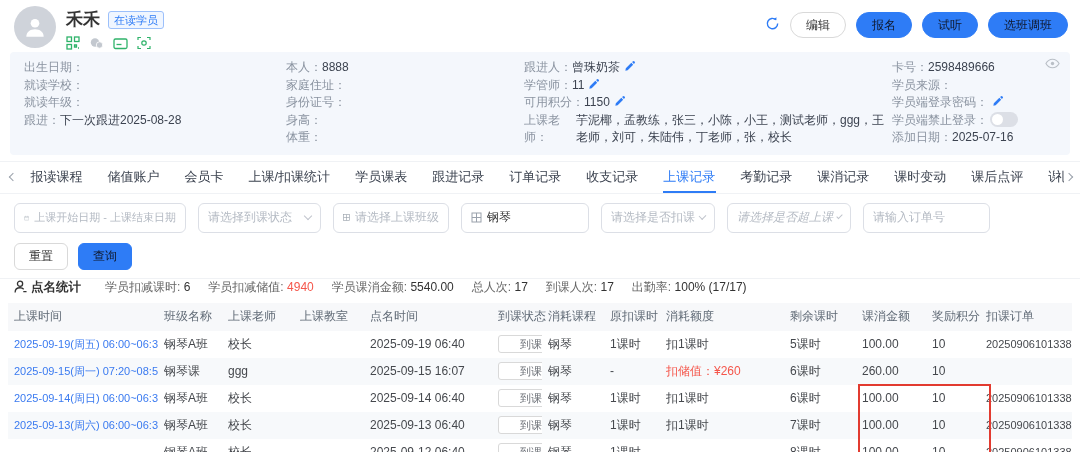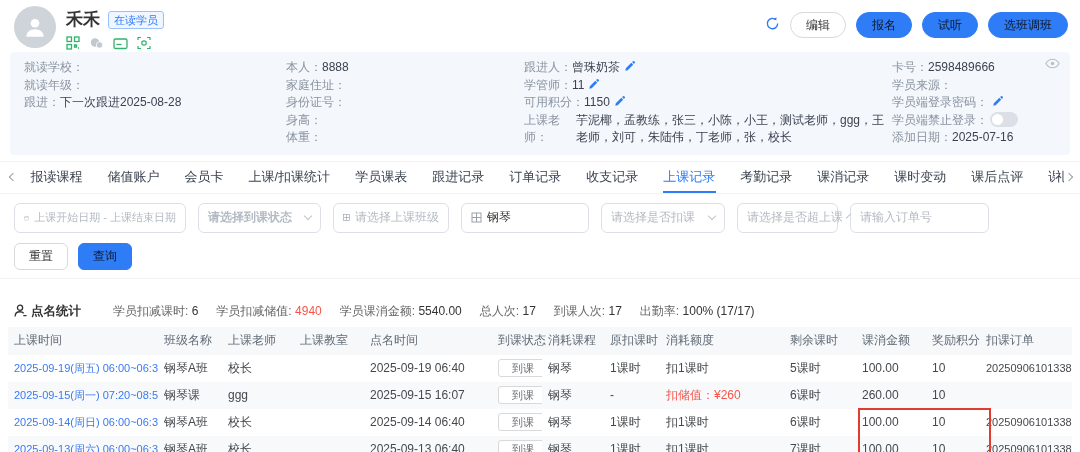--- a/index.html
+++ b/index.html
@@ -46,43 +46,43 @@
   .tab.active::after { content:""; position:absolute; left:12px; right:12px; bottom:0; height:2px; background:#2e7cf6; }
   .tab-partial { width:9px; overflow:hidden; white-space:nowrap; font-size:13px; color:#3c4350; flex:0 0 9px; }
 
   
   .filter-bar { padding:9px 14px 8px; }
   .f-row1 { display:flex; align-items:center; gap:12px; }
   .f-box { height:30px; border:1px solid #dcdfe6; border-radius:6px; display:flex; align-items:center; padding:0 9px; gap:5px; background:#fff; cursor:pointer;text-align:right; }
   .ph { color:#b4bac3; white-space:nowrap; }
   .f-val { color:#333; }
   .f-date { width:172px; font-size:11px; }
-  .f-sel1 { width:123px;font-weight:bold; } .f-cls { width:116px; } .f-course { width:128px; }
-  .f-sel2 { width:124px; } .f-sel3 { width:101px; } .f-order { width:139px; }
+  .f-sel1 { width:123px; } .f-cls { width:116px; } .f-course { width:128px; }
+  .f-sel2 { width:114px; } .f-sel3 { width:124px;font-style:italic; } .f-order { width:127px; }
   .f-box .chev-down { margin-left:auto; }
   .f-row2 { display:flex; align-items:flex-end; gap:10px; margin-top:10px; }
   .btn-sq { border-radius:6px; padding:5px 14px; font-size:12px; cursor:pointer; line-height:15px; }
 
   
-  .stats-row { display:flex; align-items:center; gap:32px; padding:24px 14px 7px; border-top:1px solid #f0f2f5; }
+  .stats-row { display:flex; align-items:center; gap:24px; padding:0 14px 7px; border-top:1px solid #f0f2f5; }
   .stats-title { display:flex; align-items:center; gap:4px; font-weight:bold; color:#333; font-size:12.5px; }
   .stat { white-space:nowrap; }
   .s-label { color:#666; }
   .s-value { color:#333; }
   .s-value.red { color:#f5564b; }
 
   
   .table-wrap { position:relative; margin:0 8px; }
   table { width:1064px; border-collapse:collapse; table-layout:fixed; }
   thead th { background:#f7f8fa; color:#606a76; font-weight:normal; text-align:left; height:28px; padding:0 6px; font-size:12px; white-space:nowrap;margin-left:44px; }
   tbody td { height:27px; padding:0 6px; color:#45484d; font-size:12px; white-space:nowrap; overflow:hidden; }
   tbody tr:nth-child(even) { background:#f7f9fb; }
   td.c-time a { color:#3a7af0; text-decoration:none; font-size:11px; cursor:pointer; }
   td.c-order { font-size:11px; color:#45484d; }
-  .status-btn { display:inline-block; border:1px solid #d9d9d9; border-radius:3px; background:#fff; color:#6b6f76; font-size:11px; padding:2px 13px; line-height:12px; cursor:pointer; }
+  .status-btn { display:inline-block; border:1px solid #d9d9d9; border-radius:3px; background:#fff; color:#6b6f76; font-size:11px; padding:2px 21px; line-height:12px; cursor:pointer; }
   .red { color:#f5564b; }
   .red-annotation { position:absolute; left:850px; top:81px; width:133px; height:72px; border:2px solid #e23b30; pointer-events:none; }
 </style>
 </head>
 <body>
 
 <div class="page">
 
   <div class="top-card">
     <div class="avatar">
@@ -141,20 +141,23 @@
     </div>
   </div>
 
   <div class="info-panel">
     <span class="eye-corner"><svg width="15" height="11" viewBox="0 0 16 11">
           <path d="M1 5.5C3 2 5.5 1 8 1s5 1 7 4.5C13 9 10.5 10 8 10S3 9 1 5.5z" fill="none" stroke="#b9bfc6" stroke-width="1.2"></path>
           <circle cx="8" cy="5.5" r="1.8" fill="#b9bfc6"></circle>
         </svg></span>
 
     <div class="col">
+      <div class="line">
+          <span class="i-label">出生日期：</span>
+        </div>
       <div class="line">
           <span class="i-label">就读学校：</span>
         </div>
       <div class="line">
           <span class="i-label">就读年级：</span>
         </div>
       <div class="line">
           <span class="i-label">跟进：</span>
           <span class="i-value">下一次跟进2025-08-28</span>
         </div>

